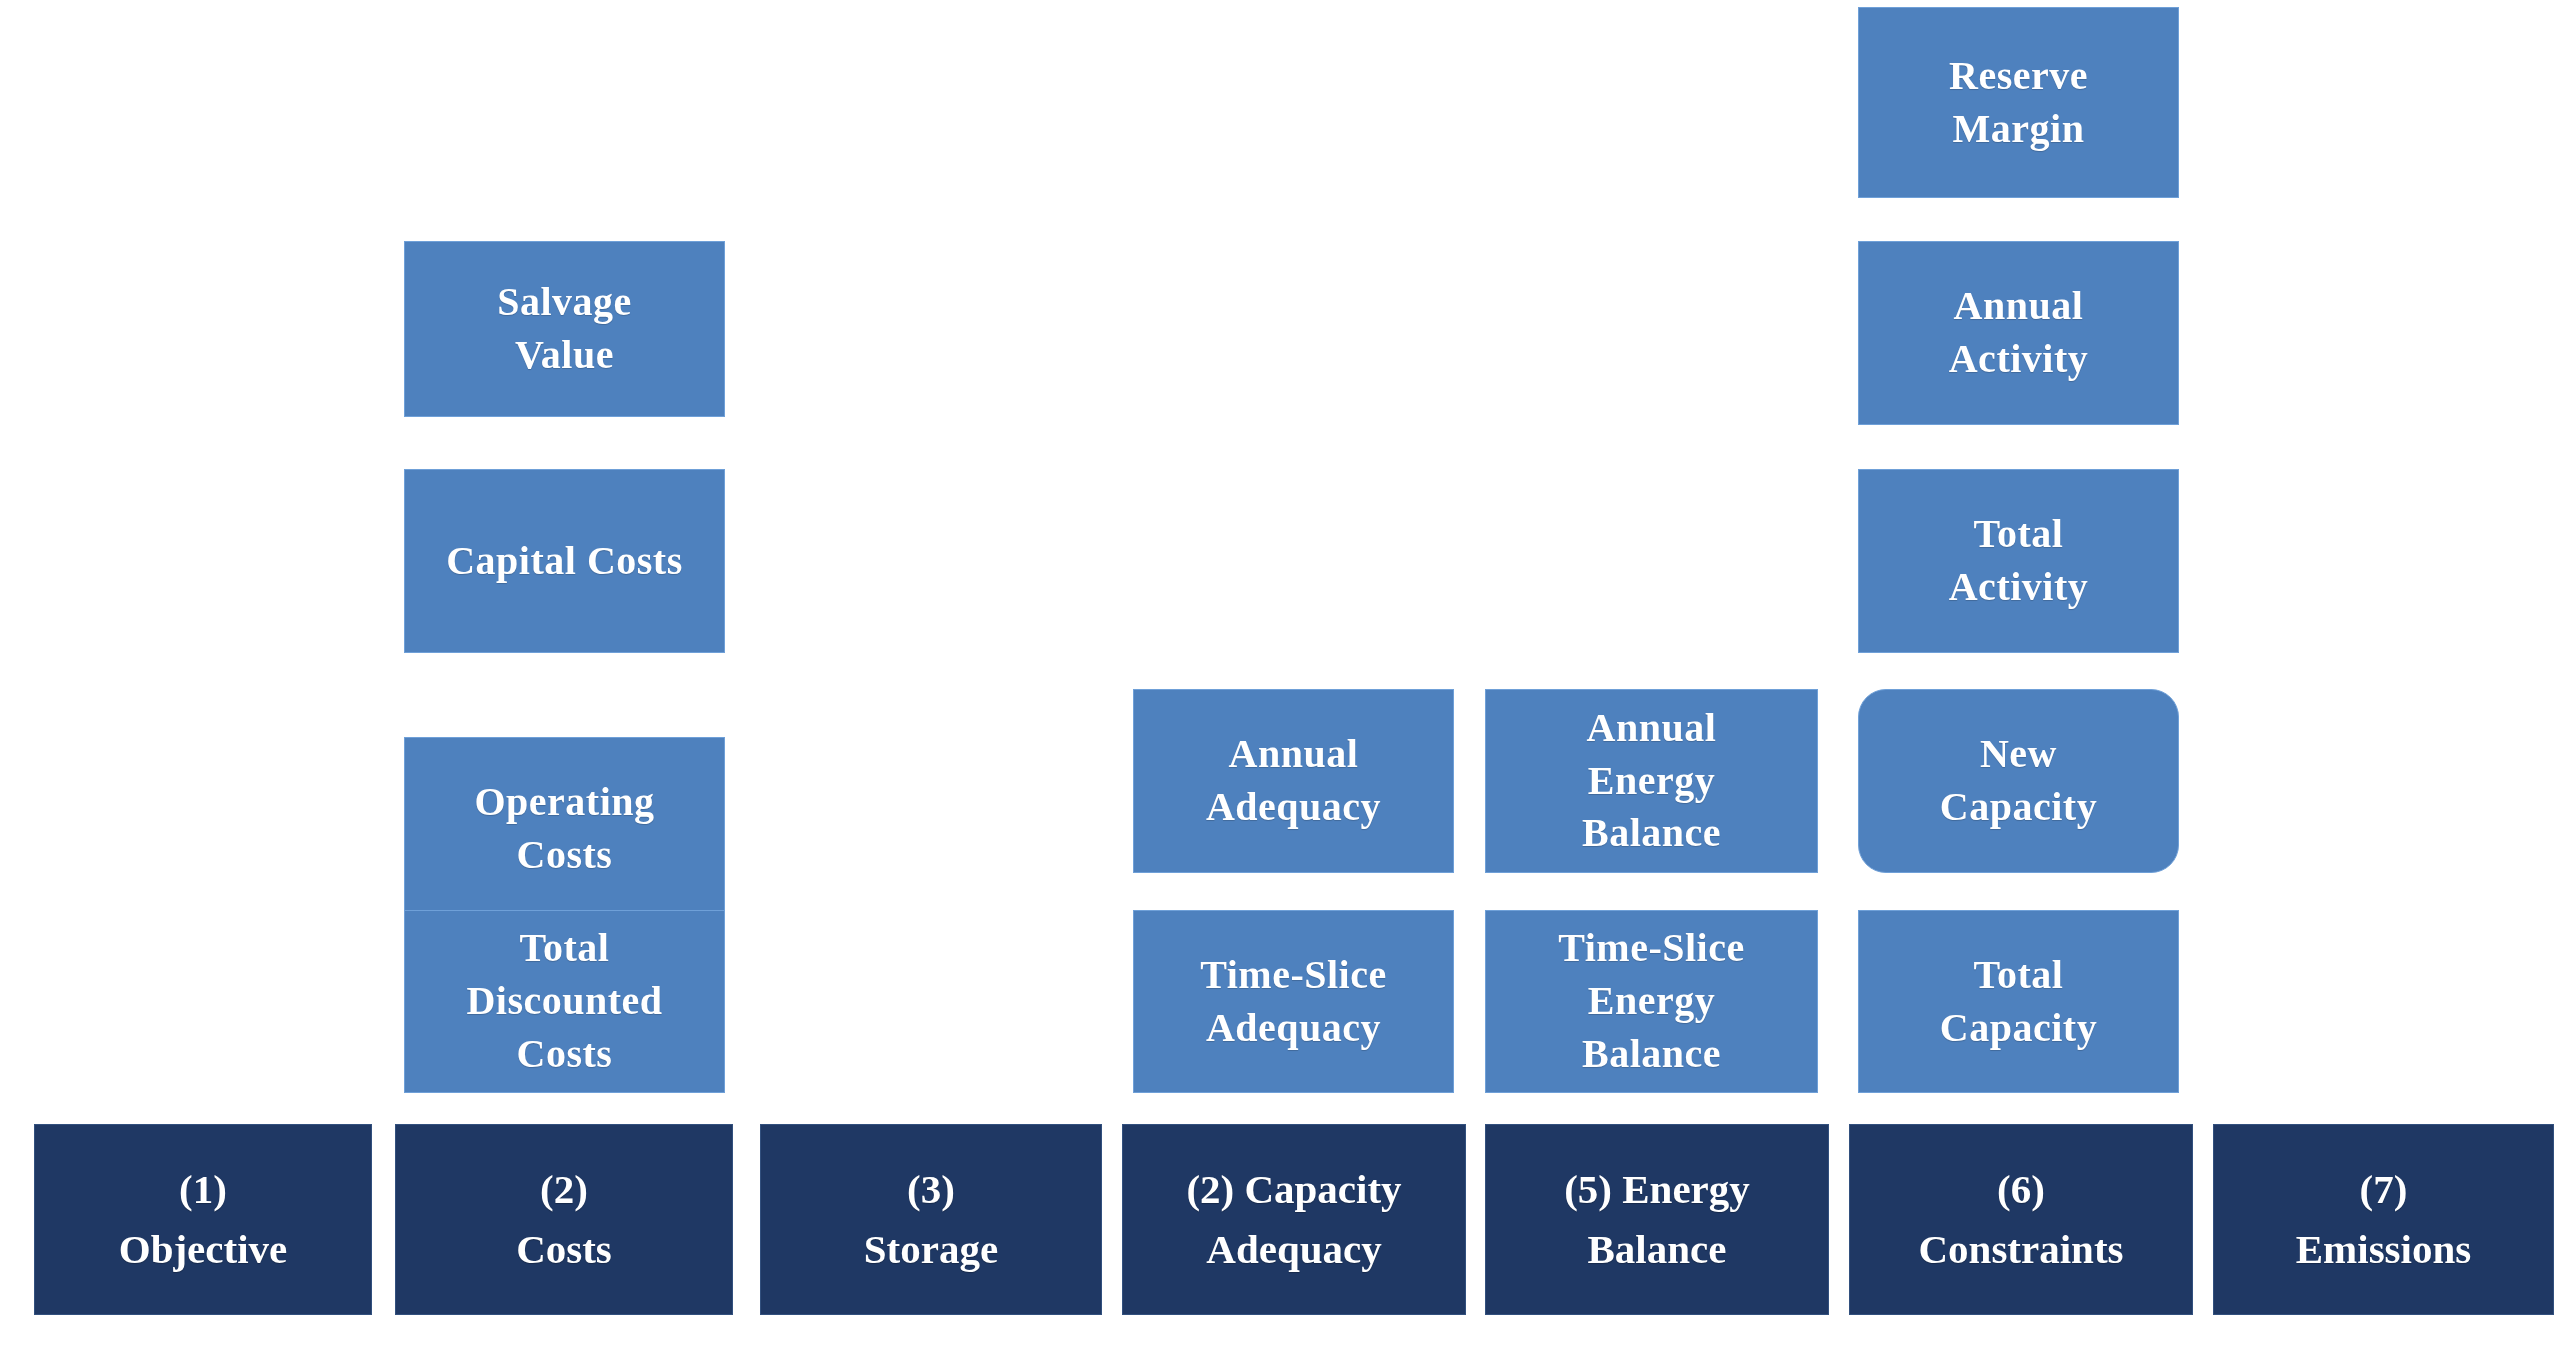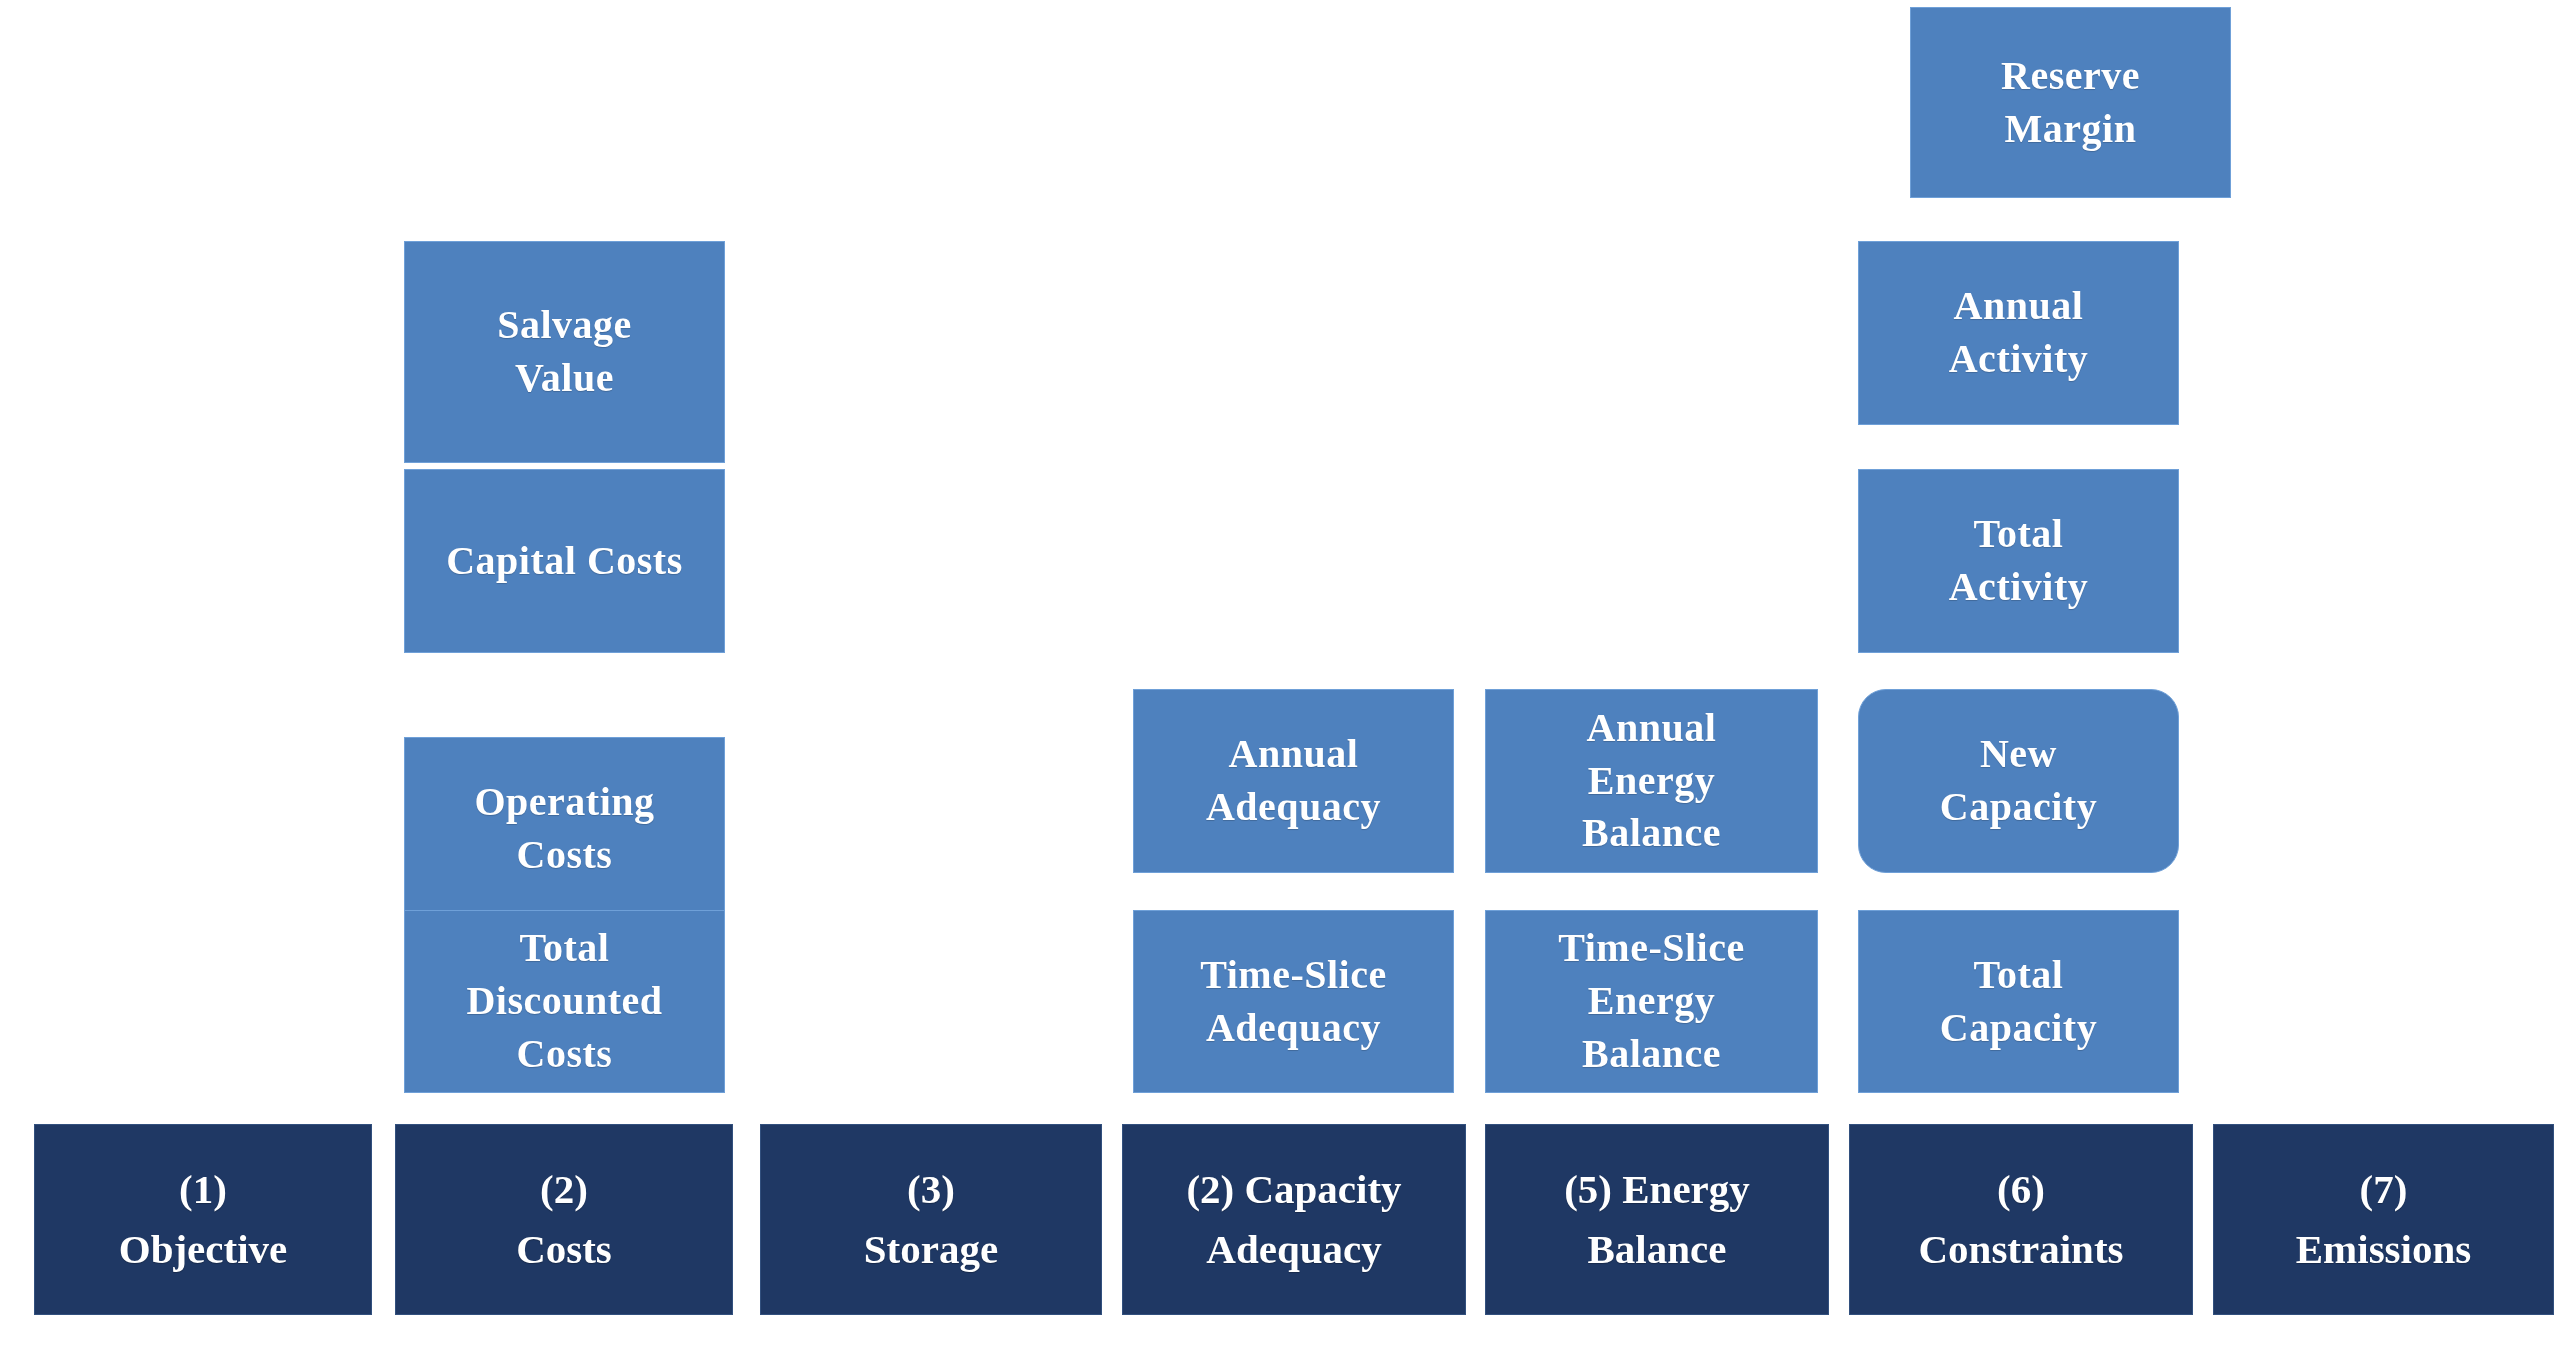--- a/index.html
+++ b/index.html
@@ -57,21 +57,21 @@
     padding: 3.6px 7.2px;
     text-shadow: 0 0.9px 0.9px rgba(0,0,0,0.25);
   }
   .gbox .txt { white-space: pre-line; }
 </style>
 </head>
 <body>
 
 <div id="canvas">
 
-  <div class="cbox" style="left:404px; top:241px; width:321px; height:222px;">
+  <div class="cbox" style="left:404px; top:241px; width:321px; height:176px;">
     <span class="txt">Salvage
 Value</span>
   </div>
 
   <div class="cbox" style="left:404px; top:469px; width:321px; height:184px;">
     <span class="txt">Capital Costs</span>
   </div>
 
   <div class="cbox" style="left:404px; top:689px; width:321px; height:184px;margin-top:48px;">
     <span class="txt">Operating
@@ -99,21 +99,21 @@
 Energy
 Balance</span>
   </div>
 
   <div class="cbox" style="left:1485px; top:910px; width:333px; height:183px;">
     <span class="txt">Time-Slice
 Energy
 Balance</span>
   </div>
 
-  <div class="cbox" style="left:1910px; top:7.2px; width:321px; height:191px;">
+  <div class="cbox" style="left:1858px; top:7.2px; width:321px; height:191px;">
     <span class="txt">Reserve
 Margin</span>
   </div>
 
   <div class="cbox" style="left:1858px; top:241px; width:321px; height:184px;">
     <span class="txt">Annual
 Activity</span>
   </div>
 
   <div class="cbox" style="left:1858px; top:469px; width:321px; height:184px;">

